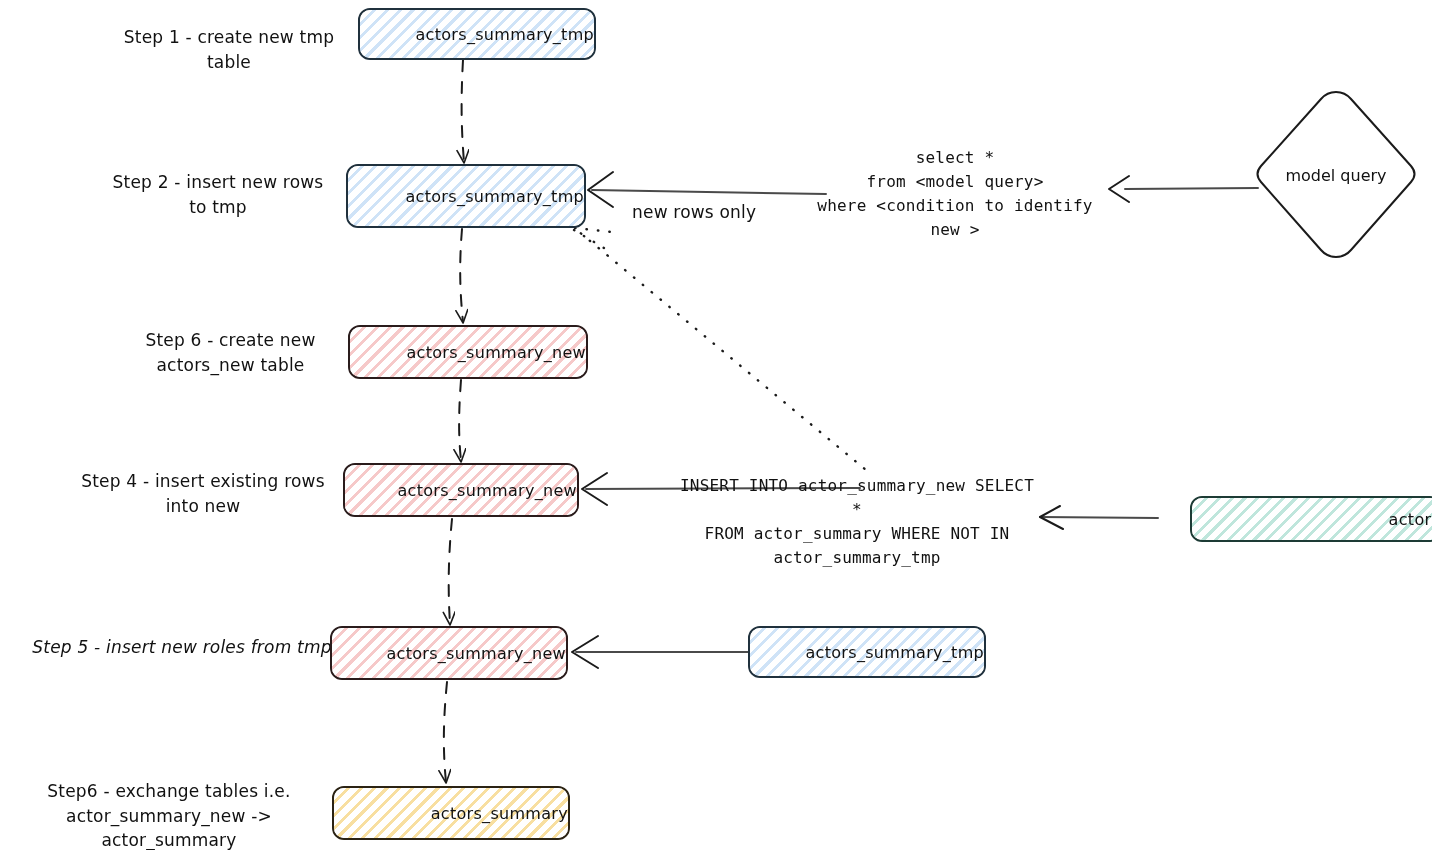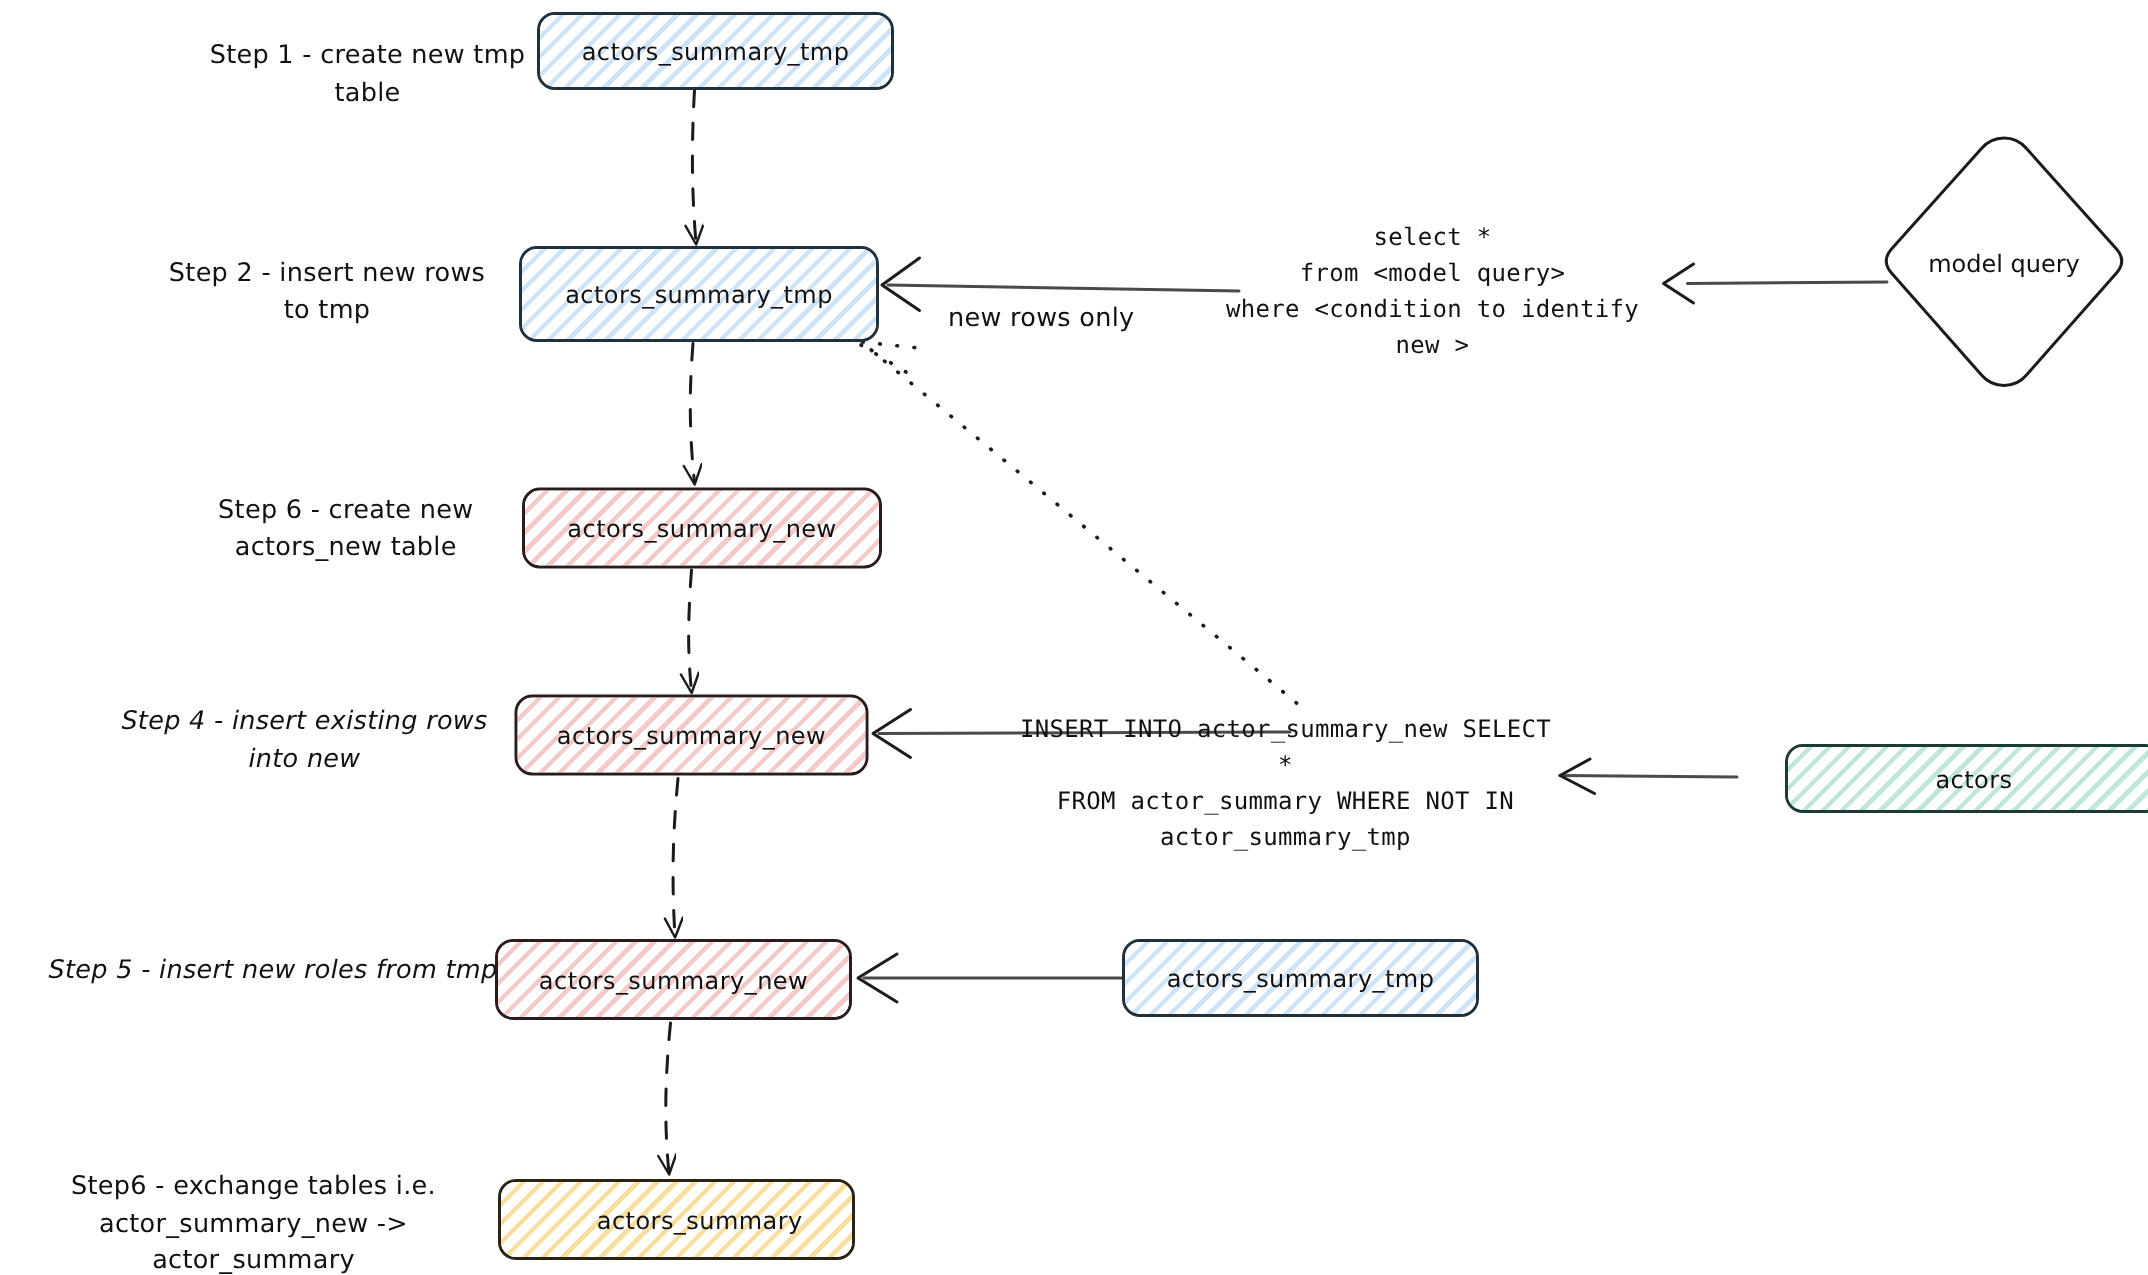--- a/index.html
+++ b/index.html
@@ -5,21 +5,21 @@
   html,body{margin:0;padding:0;background:#ffffff;}
   body{width:1432px;height:850px;font-family:"DejaVu Sans",sans-serif;overflow:hidden;}
   #stage{position:relative;width:1432px;height:850px;background:#fff;}
   svg#wires{position:absolute;left:0;top:0;width:1432px;height:850px;pointer-events:none;}
 
   .lbl{position:absolute;color:#111;font-size:17px;line-height:1.45;text-align:center;
        font-family:"DejaVu Sans",sans-serif;letter-spacing:.2px;white-space:pre-line;}
   .mono{font-family:"DejaVu Sans Mono",monospace;font-size:16px;line-height:1.5;}
 
   .node{position:absolute;box-sizing:border-box;border:2px solid #1b1b1b;border-radius:12px;
-        display:flex;align-items:center;justify-content:center;color:#111;font-size:16px;
+        display:flex;align-items:center;justify-content:flex-end;color:#111;font-size:16px;
         letter-spacing:.3px;overflow:hidden;background-color:#ffffff;}
   .node span{position:relative;z-index:2;}
   .node::before{content:"";position:absolute;inset:0;z-index:1;}
 
   .n-blue::before{background:repeating-linear-gradient(135deg,
       #cfe3f7 0 3px, #ffffff 3px 9px);}
   .n-blue{border-color:#20313d;}
   .n-red::before{background:repeating-linear-gradient(135deg,
       #f6c9c9 0 3px, #ffffff 3px 9px);}
   .n-red{border-color:#2a1c1c;}
@@ -73,29 +73,29 @@
     <path d="M607,473 L582,489 L607,505" fill="none" stroke="#1b1b1b" stroke-width="2" stroke-linecap="round" stroke-linejoin="round"></path>
 
     <path d="M748,652 L576,652" fill="none" stroke="#4a4a4a" stroke-width="2" stroke-linecap="round"></path>
     <path d="M598,636 L572,652 L598,668" fill="none" stroke="#1b1b1b" stroke-width="2" stroke-linecap="round" stroke-linejoin="round"></path>
 
     <path d="M1336,92 Q1345,92 1351,99 L1411,166 Q1418,174 1411,182
              L1351,250 Q1345,257 1336,257 Q1327,257 1321,250
              L1261,182 Q1254,174 1261,166 L1321,99 Q1327,92 1336,92 Z" fill="#ffffff" stroke="#1b1b1b" stroke-width="2" stroke-linejoin="round"></path>
   </svg>
 
-  <div class="lbl" style="left:120px;top:25px;width:250px;text-align:center;">Step 1 - create new tmp table</div>
+  <div class="lbl" style="left:104px;top:25px;width:250px;text-align:center;">Step 1 - create new tmp table</div>
 
   <div class="lbl" style="left:104px;top:170px;width:228px;">Step 2 - insert new rows
 to tmp</div>
 
   <div class="lbl" style="left:128px;top:328px;width:205px;">Step 6 - create new
 actors_new table</div>
 
-  <div class="lbl" style="left:78px;top:469px;width:250px;font-style:italic;">Step 4 - insert existing rows
+  <div class="lbl" style="left:78px;top:469px;width:250px;">Step 4 - insert existing rows
 into new</div>
 
   <div class="lbl" style="left:32px;top:635px;width:300px;font-style:italic;">Step 5 - insert new roles from tmp</div>
 
   <div class="lbl" style="left:6px;top:779px;width:326px;">Step6 - exchange tables i.e.
 actor_summary_new -&gt; actor_summary</div>
 
   <div class="node n-blue" style="left:358px;top:8px;width:238px;height:52px;">
     <span>actors_summary_tmp</span>
   </div>

